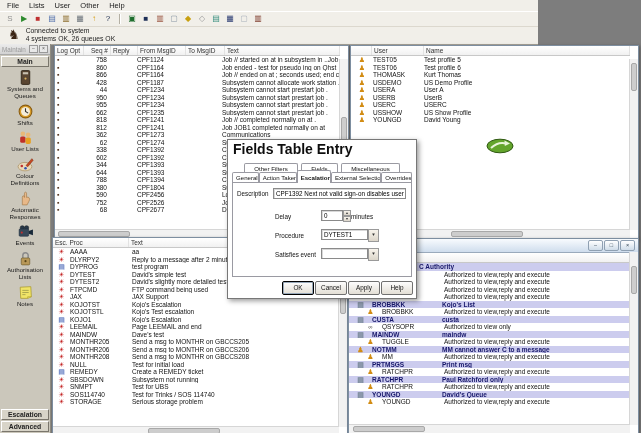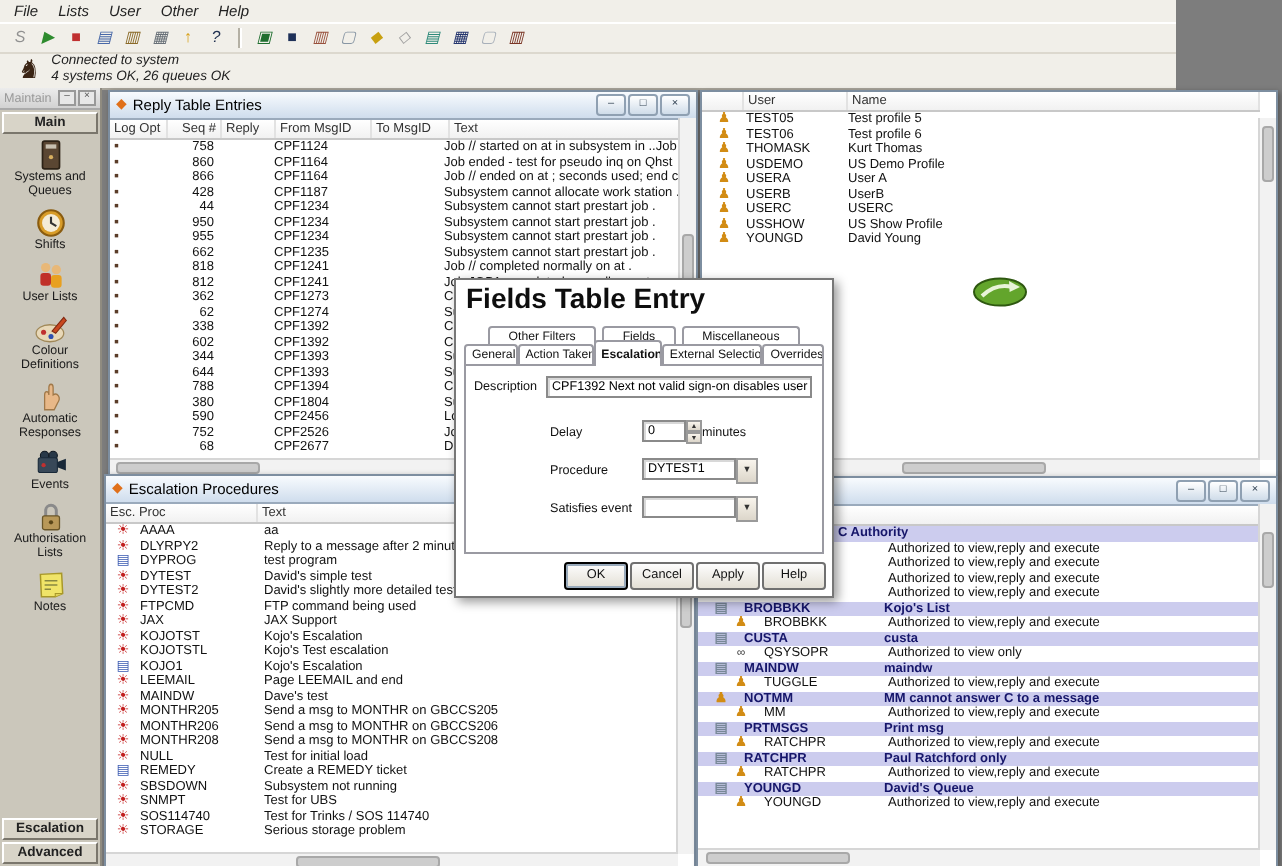--- a/index.html
+++ b/index.html
@@ -1,21 +1,21 @@
 <!DOCTYPE html>
 <html><head>
 <meta charset="utf-8">
 <style>
   html,body{margin:0;padding:0;}
   body{font-family:"Liberation Sans",sans-serif;background:#555;}
   #app{position:relative;width:641px;height:433px;background:#7d7d7d;overflow:hidden;
        font-family:"Liberation Sans",sans-serif;}
   
-  #chrome{position:absolute;left:0;top:0;width:588px;height:44px;background:#f1efe9;
-          border-bottom:1px solid #a8a49a;font-style:italic;}
+  #chrome{position:absolute;left:0;top:0;width:538px;height:44px;background:#f1efe9;
+          border-bottom:1px solid #a8a49a;}
   #menubar{position:absolute;left:0;top:0;right:0;height:11px;font-size:7.5px;color:#222;
            padding-left:2px;display:flex;align-items:center;}
   .mitem{padding:0 5px;}
   #toolbar{position:absolute;left:0;top:11px;right:0;height:14px;display:flex;align-items:center;
            padding-left:3px;border-top:1px solid #fff;border-bottom:1px solid #dcd8ce;}
   .tbico{width:12px;height:12px;margin:0 1px;display:inline-flex;align-items:center;justify-content:center;
          font-size:8px;line-height:12px;border-radius:2px;}
   .tbsep{width:1px;height:10px;background:#b4b0a4;margin:0 4px;border-right:1px solid #fff;}
   #statusbar{position:absolute;left:0;top:26px;right:0;height:18px;display:flex;align-items:center;}
   #dogico{font-size:13px;color:#3a2414;margin:0 6px 0 8px;line-height:14px;}
@@ -222,29 +222,20 @@
           <div class="sb-label">Notes</div>
         </div>
       </div>
     <div id="sbbottom">
       <div class="sbbtn">Escalation</div>
       <div class="sbbtn">Advanced</div>
     </div>
   </div>
 
   <div class="win rw" id="replywin" style="left:54px;top:45px;width:293px;height:192px;">
-    <div class="titlebar">
-      <span class="wico">◆</span>
-      <span>Reply Table Entries</span>
-      <span class="tbtns">
-          <span class="tbtn">–</span>
-          <span class="tbtn">□</span>
-          <span class="tbtn">×</span>
-        </span>
-    </div>
     <div class="gridhead" id="replyhead" style="margin-right:8px;">
         <span class="cell c1">Log Opt</span>
         <span class="cell c2">Seq #</span>
         <span class="cell c3">Reply</span>
         <span class="cell c4">From MsgID</span>
         <span class="cell c5">To MsgID</span>
         <span class="cell c6">Text</span>
       </div>
     <div class="rows" id="replyrows" style="margin-right:8px;">
         <div class="row">
@@ -479,29 +470,20 @@
       </div>
     <div class="vscroll">
         <div class="vthumb" style="top:4px;"></div>
       </div>
     <div class="hscroll">
         <div class="hthumb" style="left:100px;"></div>
       </div>
   </div>
 
   <div class="win ew" id="escwin" style="left:52px;top:237px;width:294px;height:197px;">
-    <div class="titlebar">
-      <span class="wico">◆</span>
-      <span>Escalation Procedures</span>
-      <span class="tbtns">
-          <span class="tbtn">–</span>
-          <span class="tbtn">□</span>
-          <span class="tbtn">×</span>
-        </span>
-    </div>
     <div class="gridhead" id="eschead" style="margin-right:8px;">
         <span class="cell h1">Esc. Proc</span>
         <span class="cell c3">Text</span>
       </div>
     <div class="rows" id="escrows" style="margin-right:8px;">
         <div class="row">
           <span class="cell c1"><span class="escred">☀</span></span>
           <span class="cell c2">AAAA</span>
           <span class="cell c3">aa</span>
         </div>

